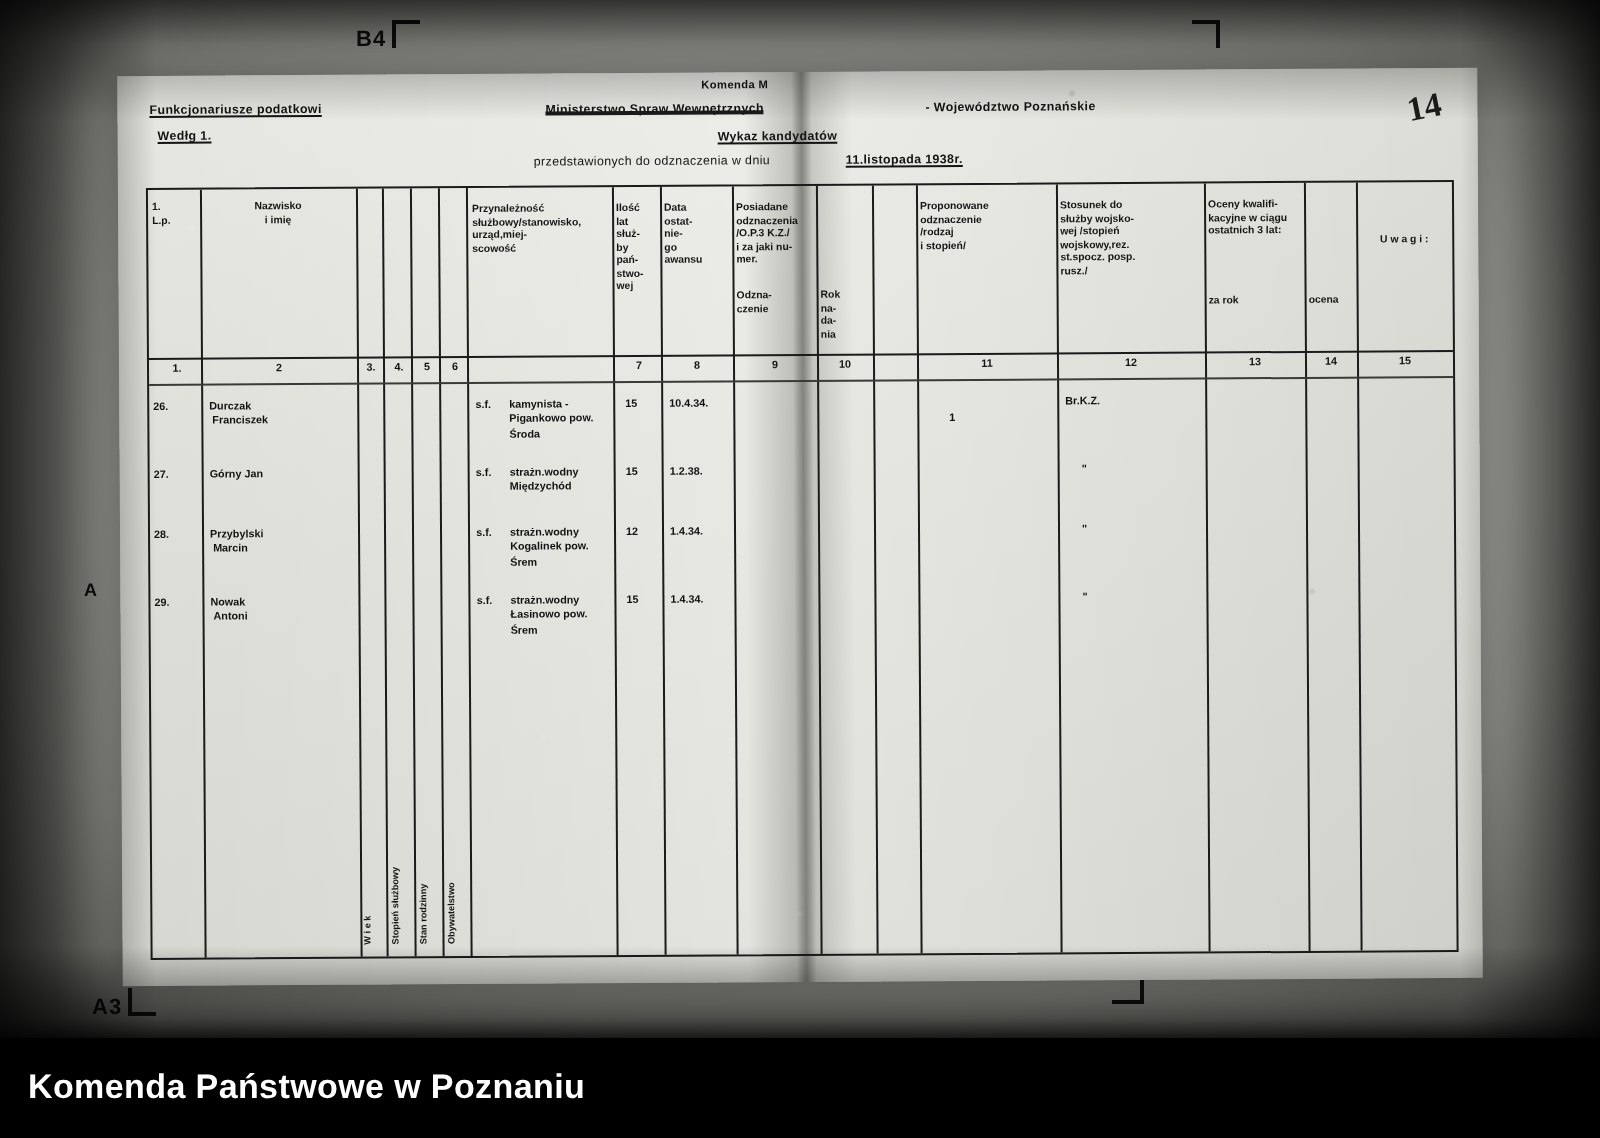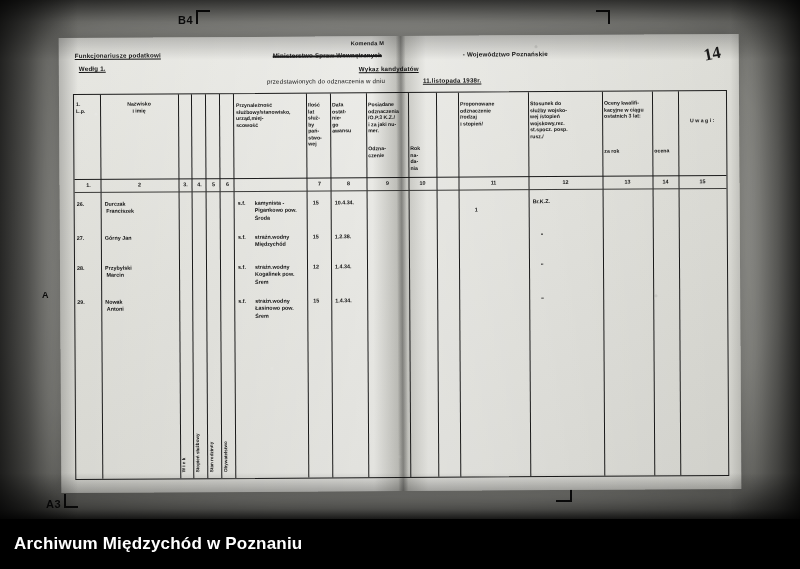--- a/index.html
+++ b/index.html
@@ -235,14 +235,14 @@
       <div class="cell" style="left:260px;top:204px;">1.4.34.</div>
       <div class="cell" style="left:466px;top:204px;">"</div>
 
     </div>
   </div>
 
   <div id="grain"></div>
 </div>
 
 <div id="caption">
-  <span>Archiwum Międzychód w Poznaniu</span>
+  <span>Komenda Państwowe w Poznaniu</span>
 </div>
 
 </body></html>

